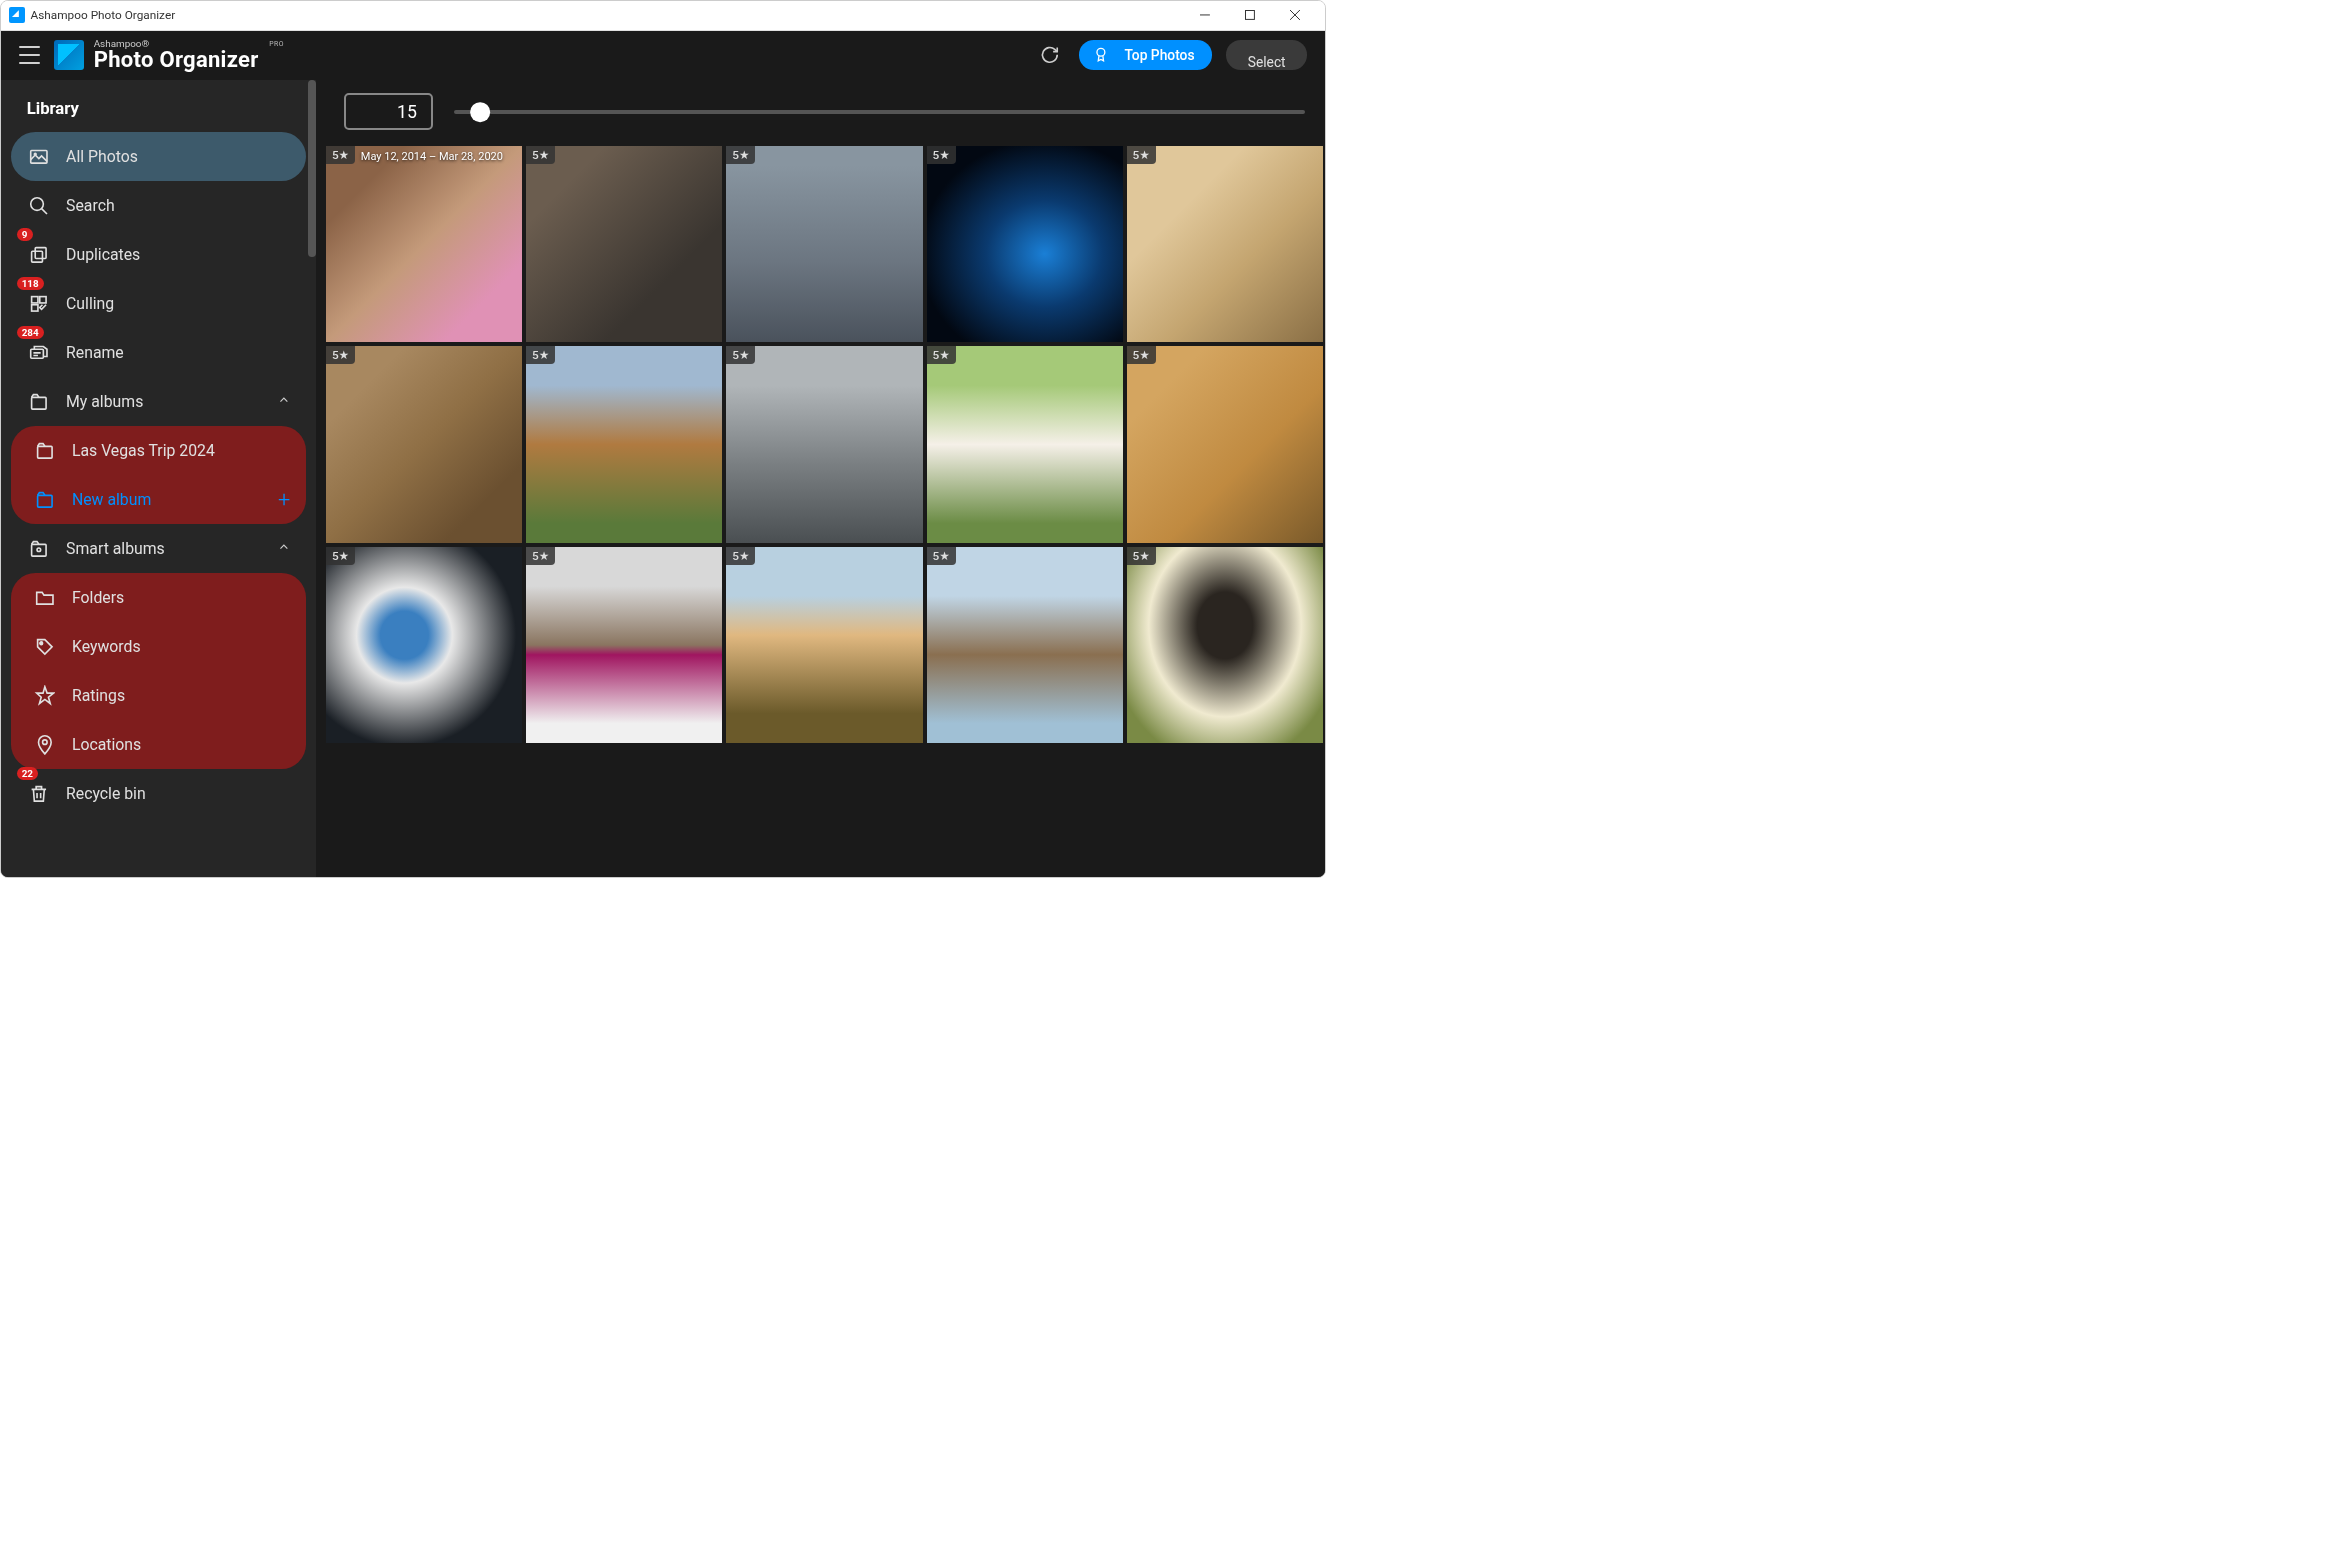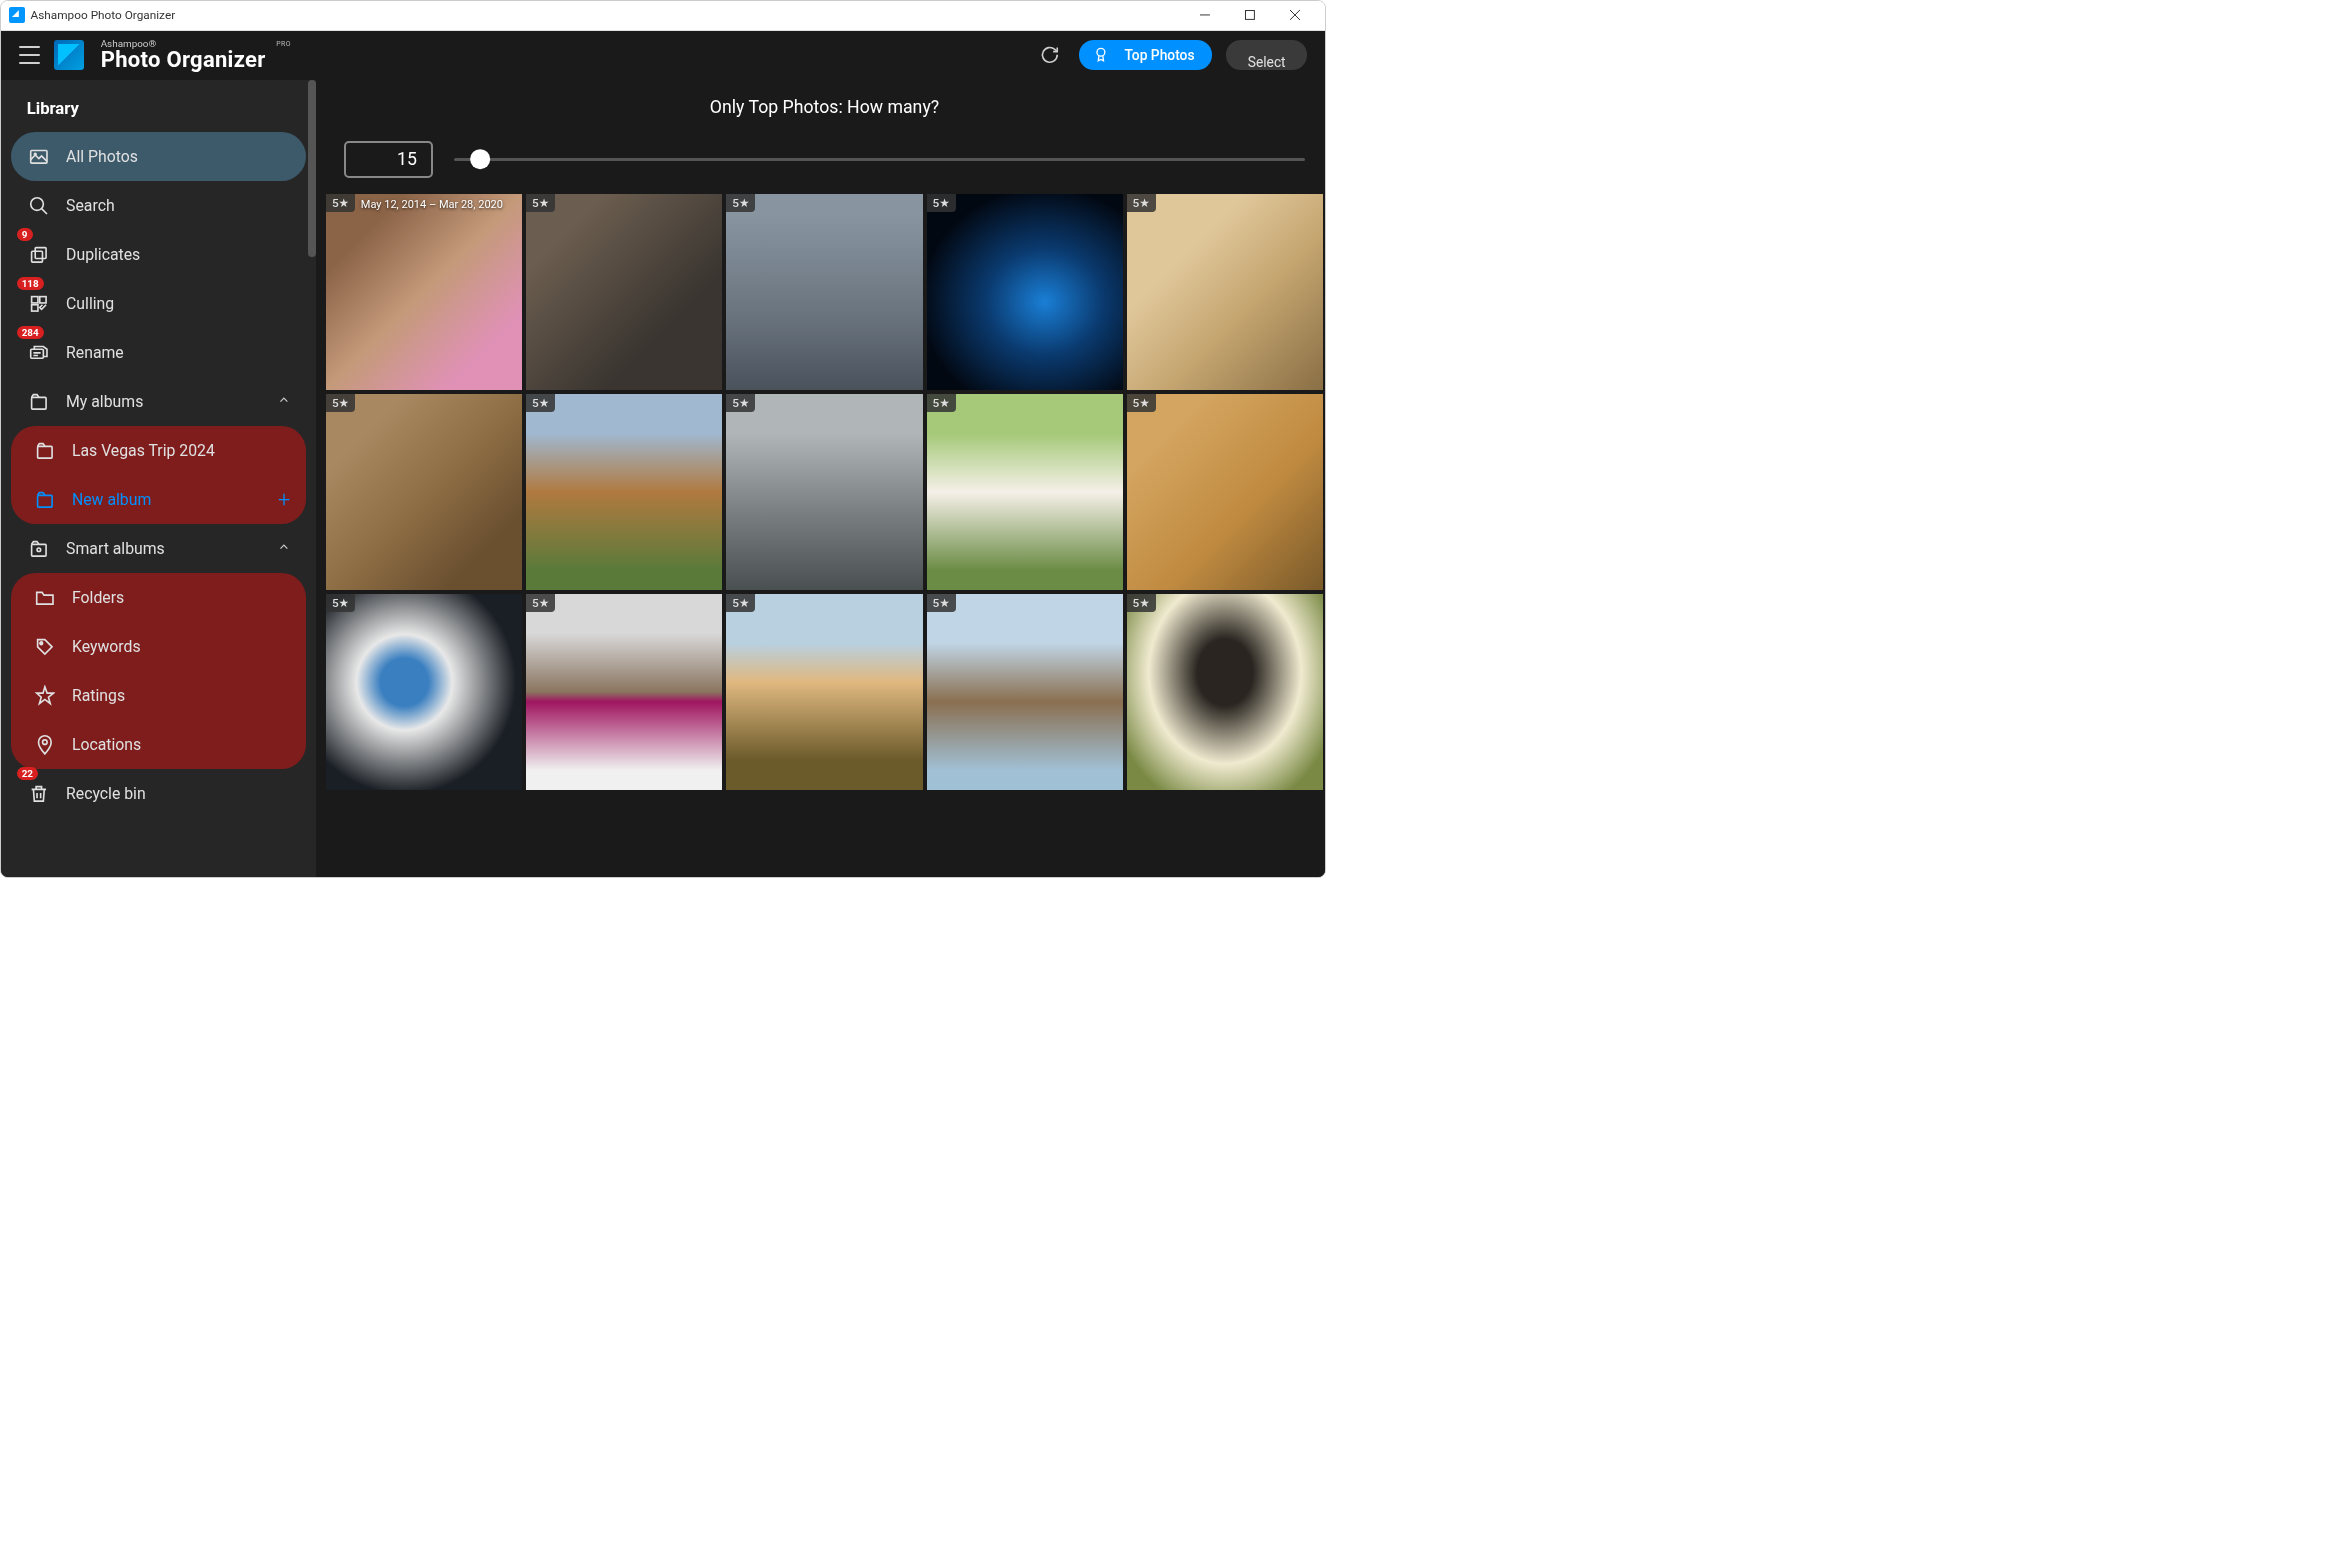--- a/index.html
+++ b/index.html
@@ -10,21 +10,21 @@
 .win-controls { margin-left: auto; display: flex; gap: 0; }
 .win-btn { width: 45px; height: 29.6px; display: flex; align-items: center; justify-content: center; color: #333; cursor: pointer; }
 
 .app-root { display: flex; flex-direction: column; height: calc(100% - 29.6px); background: #1a1a1a; }
 .app-header { height: 49px; display: flex; align-items: center; padding: 0 17.7px; gap: 13.8px; }
 .hamburger { width: 21.7px; height: 17.7px; display: flex; flex-direction: column; justify-content: space-between; cursor: pointer; }
 .hamburger span { height: 2px; background: #d0d0d0; border-radius: 1px; }
 .logo-block { display: flex; align-items: center; gap: 9.9px; }
 .logo-icon { width: 29.6px; height: 29.6px; background: linear-gradient(135deg, #0068b8, #00a0e0); border-radius: 3px; position: relative; }
 .logo-icon::after { content: ""; position: absolute; inset: 3.9px; background: linear-gradient(135deg, #00c0ff 50%, transparent 50%); }
-.logo-text { color: #fff; line-height: 1; margin-left: 7px; }
+.logo-text { color: #fff; line-height: 1; }
 .logo-text .brand { font-size: 9.9px; color: #ccc; display: flex; align-items: center; gap: 2px; }
 .logo-text .prod { font-size: 22px; font-weight: 700; letter-spacing: 0.3px; }
 .logo-text .pro { font-size: 6.9px; font-weight: 400; margin-left: auto; display: inline-block; letter-spacing: 0.5px; color: #bbb; }
 .spacer { flex: 1; }
 .hdr-btn { height: 29.6px; border-radius: 14.8px; display: flex; align-items: center; gap: 16px; padding: 0 15.8px; font-size: 13.8px; cursor: pointer; }
 .hdr-btn.icon-only { width: 29.6px; padding: 0; justify-content: center; background: transparent; color: #ccc; }
 .hdr-btn.top-photos { background: #0090ff; color: #fff; font-weight: 500; padding: 0 17.7px 0 13.8px; }
 .hdr-btn.select { background: #3a3a3a; color: #e0e0e0; padding: 0 21.7px; align-items: flex-end; }
 
 .app-body { flex: 1; display: flex; overflow: hidden; gap: 8px; }
@@ -293,23 +293,20 @@
         <span class="nav-icon">
             <svg viewBox="0 0 24 24">
               <path d="M4 7h16M9 7V4h6v3M6 7l1 13h10l1-13M10 11v6M14 11v6"></path>
             </svg>
           </span>
         <span class="nav-label">Recycle bin</span>
       </div>
     </div>
 
     <div class="main">
-      <div class="filter-bar">
-        <div class="filter-title">Only Top Photos: How many?</div>
-      </div>
       <div class="slider-row">
         <div class="count-box">15</div>
         <div class="slider">
           <div class="slider-thumb"></div>
         </div>
       </div>
       <div class="grid-wrap">
         <div class="date-label">May 12, 2014 – Mar 28, 2020</div>
         <div class="grid">
           <div class="thumb">

